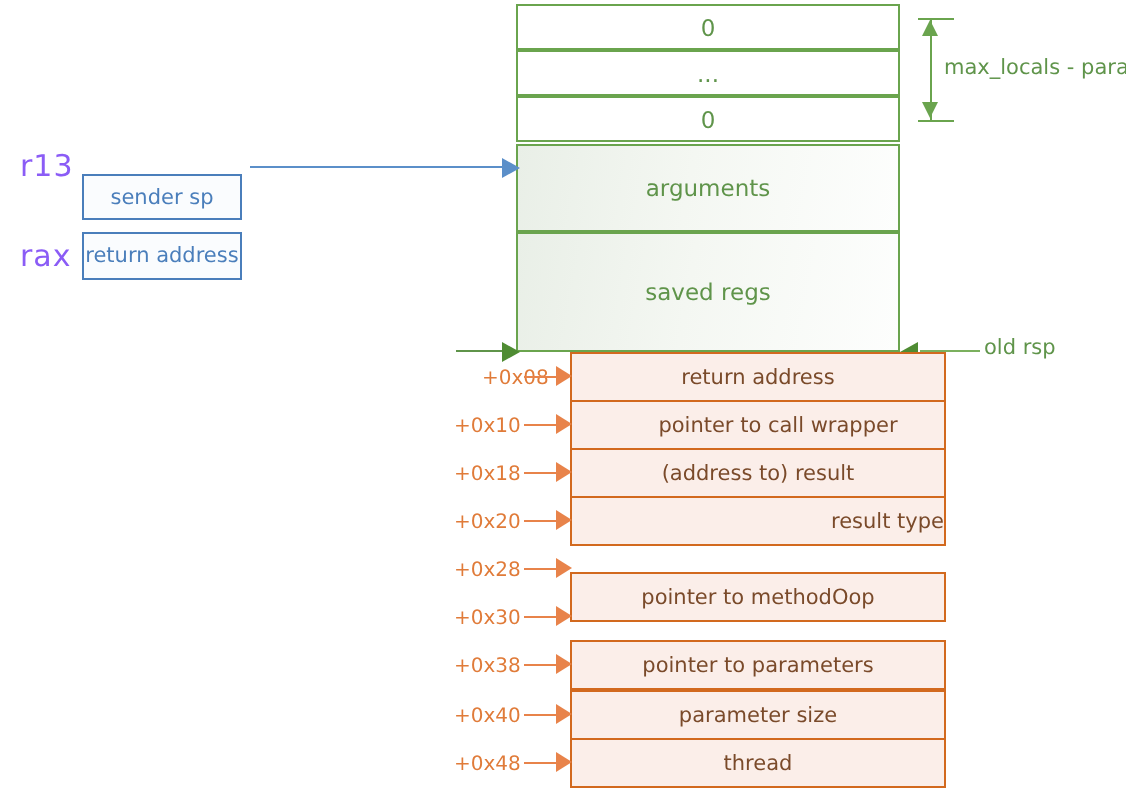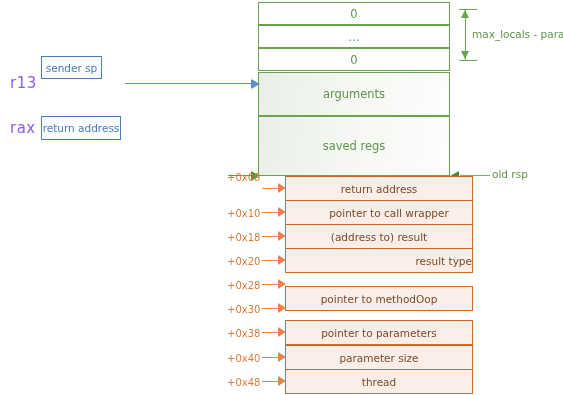--- a/index.html
+++ b/index.html
@@ -74,21 +74,21 @@
   <div class="ln-h" style="left:459px;top:60px;width:18px;background:#6aa44e;"></div>
 
   <div class="ln-v" style="left:465px;top:10px;height:50px;background:#6aa44e;"></div>
 
   <div class="ah-u" style="left:461px;top:10px;border-bottom:8px solid #6aa44e;"></div>
 
   <div class="ah-d" style="left:461px;top:51px;border-top:8px solid #6aa44e;"></div>
   <div class="gtext" style="left:472px;top:28px;">max_locals - param_size</div>
 
   <div class="reg-label" style="left:10px;top:74px;">r13</div>
-  <div class="reg-box" style="left:41px;top:56px;width:61px;height:23px;">
+  <div class="reg-box" style="left:41px;top:87px;width:80px;height:23px;">
     <span>sender sp</span>
   </div>
 
   <div class="reg-label" style="left:10px;top:119px;">rax</div>
   <div class="reg-box" style="left:41px;top:116px;width:80px;height:24px;">
     <span>return address</span>
   </div>
 
   <div class="ln-h" style="left:125px;top:83px;width:128px;background:#5b8fc9;"></div>
   <div class="ah-r" style="left:251px;top:78.5px;border-left:9px solid #5b8fc9;"></div>
@@ -118,21 +118,21 @@
   <div class="o-cell" style="top:320px;">
     <span>pointer to parameters</span>
   </div>
   <div class="o-cell" style="top:345px;">
     <span>parameter size</span>
   </div>
   <div class="o-cell" style="top:369px;">
     <span>thread</span>
   </div>
 
-  <div class="off-label" style="top:172px;">+0x08</div>
+  <div class="off-label" style="top:184px;margin-left:14px;">+0x08</div>
   <div class="off-line" style="top:188px;"></div>
   <div class="off-head" style="top:183px;"></div>
 
   <div class="off-label" style="top:208px;">+0x10</div>
   <div class="off-line" style="top:212px;"></div>
   <div class="off-head" style="top:207px;"></div>
 
   <div class="off-label" style="top:232px;">+0x18</div>
   <div class="off-line" style="top:236px;"></div>
   <div class="off-head" style="top:231px;"></div>

